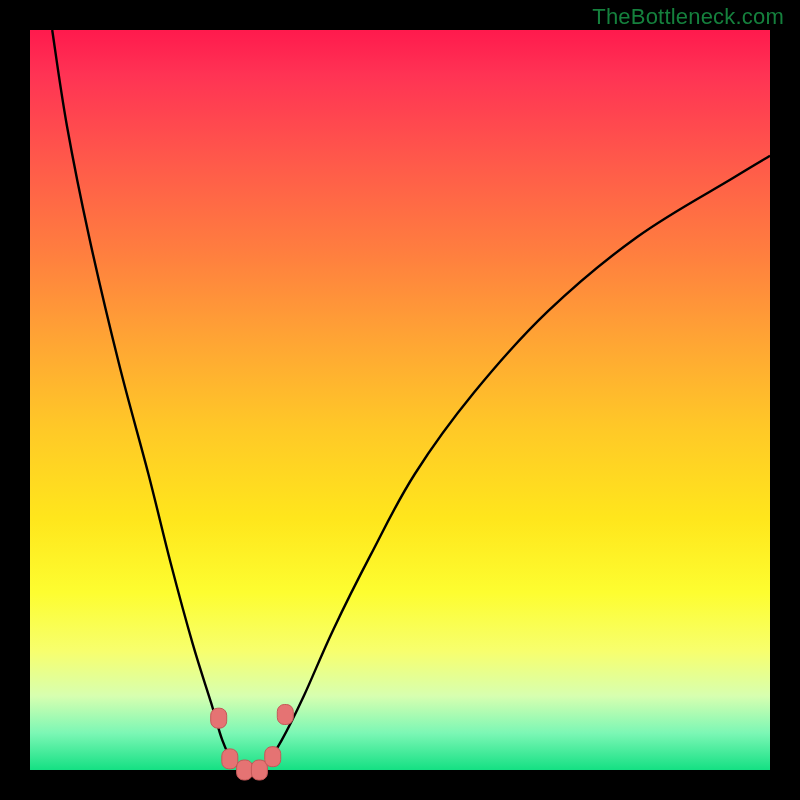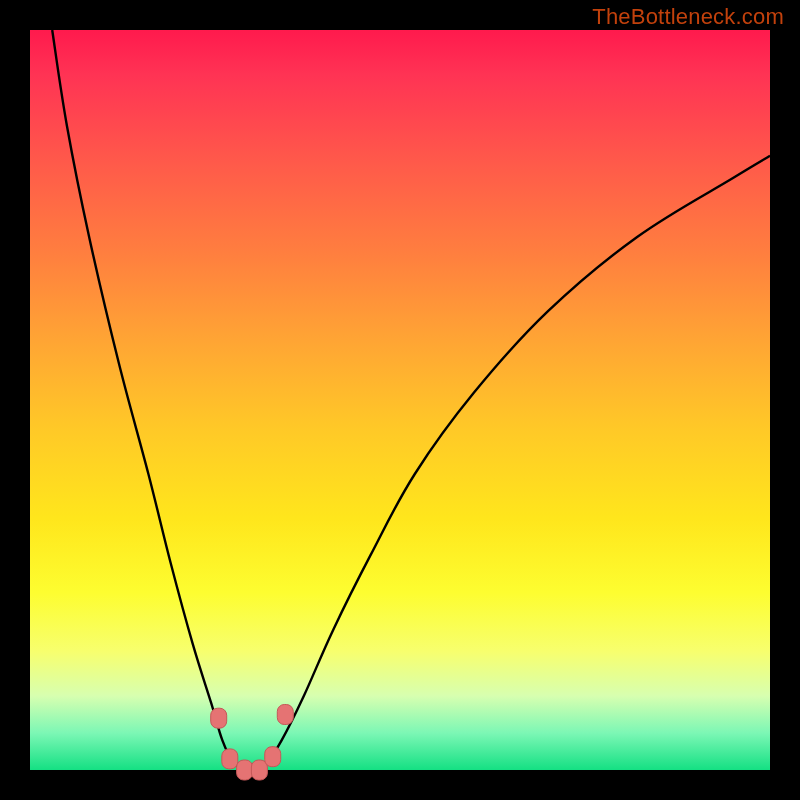--- a/index.html
+++ b/index.html
@@ -37,21 +37,21 @@
       #d7ffb0 90%,
       #7cf7b5 95%,
       #14e083 100%);
   }
   .watermark {
     position: absolute;
     top: 4px;
     right: 16px;
     font-family: Arial, Helvetica, sans-serif;
     font-size: 22px;
-    color: #c2410c;
+    color: #15803d;
     letter-spacing: 0.2px;
   }
   svg.curve-layer {
     position: absolute;
     top: 30px;
     left: 30px;
     width: 740px;
     height: 740px;
     overflow: visible;
   }

